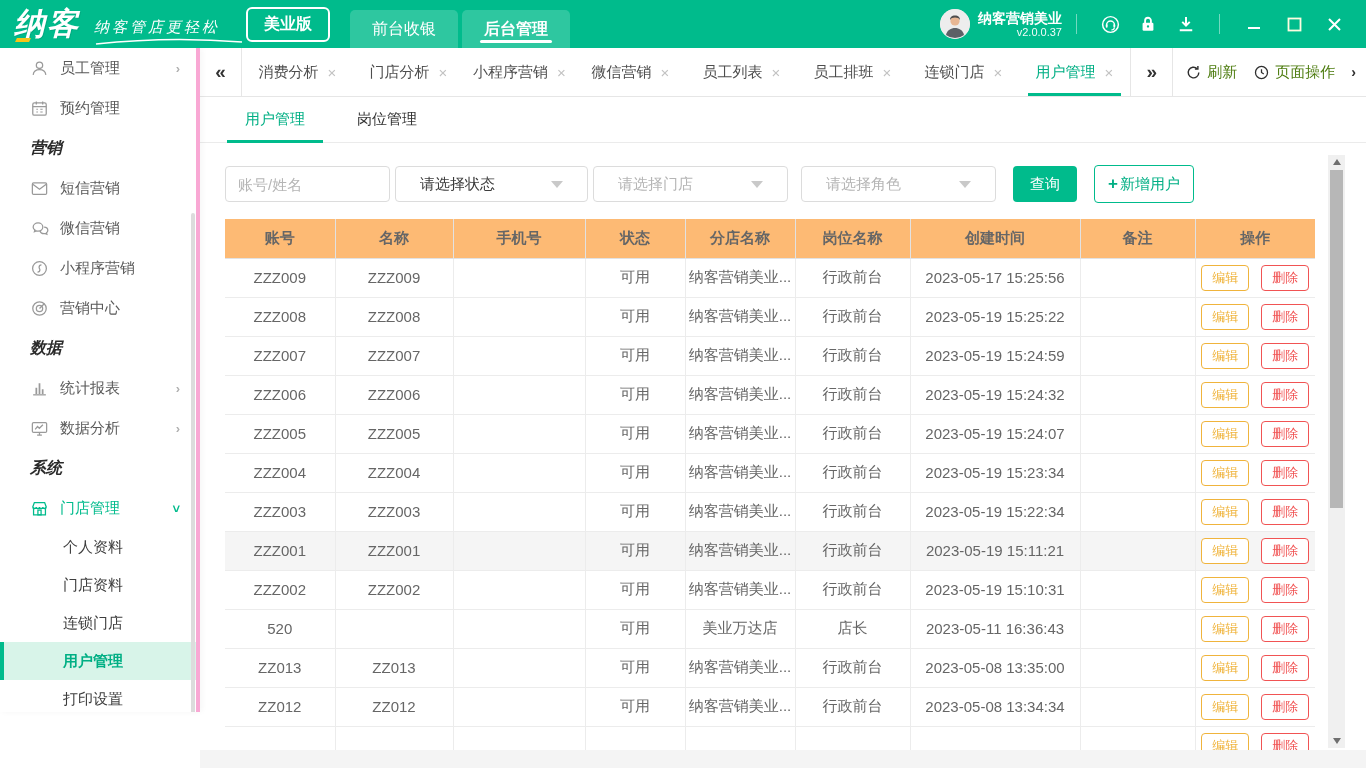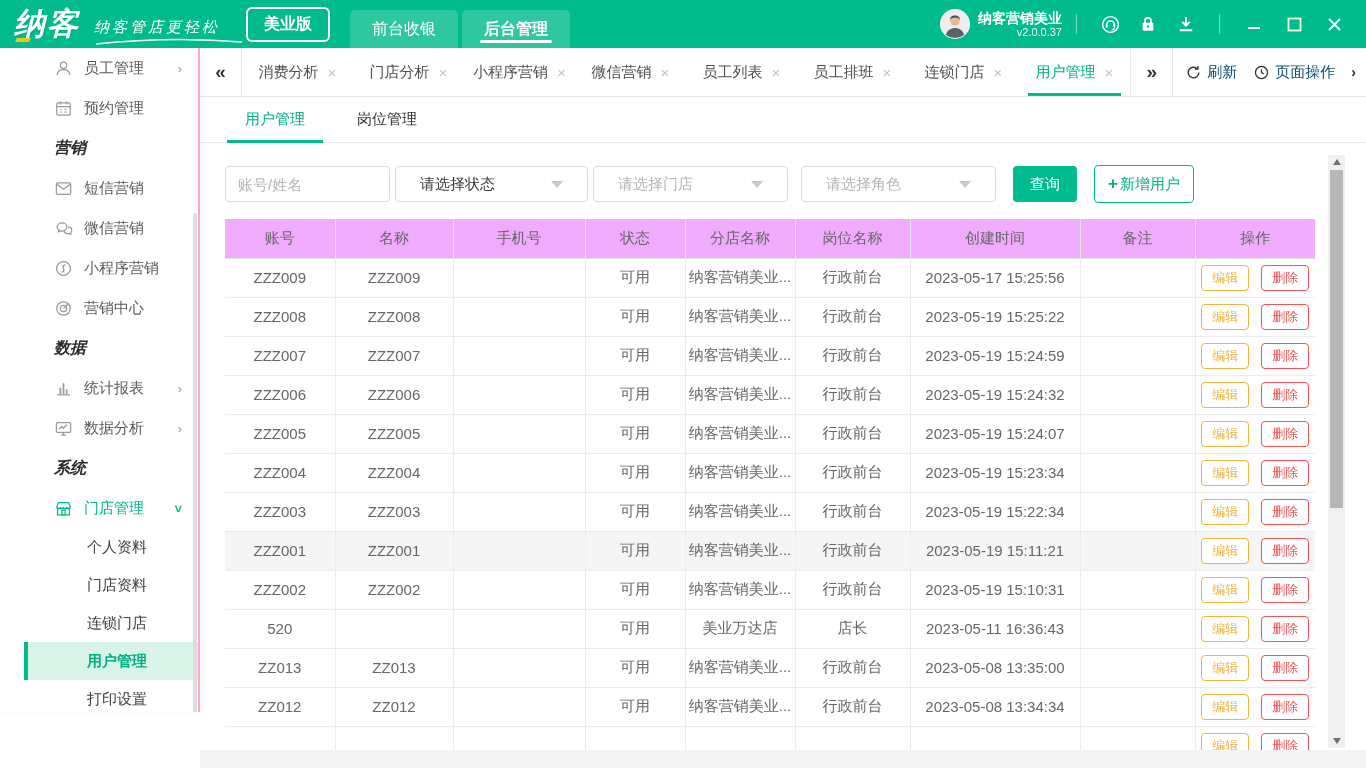--- a/index.html
+++ b/index.html
@@ -35,22 +35,22 @@
   .account-name { font-size:14px; font-weight:bold; }
   .account-version { font-size:11px; opacity:.95; }
   .v-divider { width:1px; height:20px; background:rgba(255,255,255,.45); margin:0 14px; }
   .top-icon { width:38px; height:30px; display:flex; align-items:center; justify-content:center;
     cursor:pointer; }
   .win-btn { width:40px; height:30px; display:flex; align-items:center; justify-content:center;
     cursor:pointer; }
 
   
   .sidebar { position:absolute; left:0; top:48px; width:200px; height:664px; background:#fff;
-    border-right:2px solid #f9a8d4; box-shadow:2px 0 6px rgba(0,0,0,.04); z-index:20;
-    overflow:hidden;padding-left:24px; }
+    border-right:4px solid #f9a8d4; box-shadow:2px 0 6px rgba(0,0,0,.04); z-index:20;
+    overflow:hidden; }
   .sb-item { height:40px; display:flex; align-items:center; padding-left:30px; cursor:pointer;
     color:#595959; font-size:15px; position:relative; }
   .sb-item .sb-icon { width:19px; height:19px; margin-right:11px; display:flex; align-items:center; }
   .sb-item .sb-chevron { position:absolute; right:16px; color:#b0b0b0; font-size:13px;
     font-weight:bold; }
   .sb-item.green { color:#00bb8c; }
   .sb-item.green .sb-chevron { color:#00bb8c; }
   .sb-section { height:40px; display:flex; align-items:center; padding-left:30px;
     color:#2b2b2b; font-size:16px; font-weight:bold;font-style:italic; }
   .sb-sub { height:38px; display:flex; align-items:center; padding-left:63px; cursor:pointer;
@@ -70,21 +70,21 @@
   .ts-scroll.right { border-left:1px solid #e6e6e6; }
   .ts-tabs { display:flex; flex:1; }
   .ts-tab { width:111px; display:flex; align-items:center; justify-content:center; gap:9px;
     font-size:15px; color:#4d4d4d; cursor:pointer; position:relative; }
   .ts-tab .ts-close { color:#c2c2c2; font-size:15px; line-height:1; }
   .ts-tab.active { color:#00af84; }
   .ts-tab.active::after { content:""; position:absolute; left:9px; right:9px; bottom:0;
     height:3px; background:#00bb8c; }
   .ts-tools { display:flex; align-items:center; border-left:1px solid #e6e6e6;
     padding:0 10px 0 12px; gap:16px; }
-  .ts-tool { display:flex; align-items:center; gap:5px; font-size:15px; color:#0c4a6e;
+  .ts-tool { display:flex; align-items:center; gap:5px; font-size:15px; color:#4d7c0f;
     cursor:pointer; }
   .ts-caret { color:#2f2f2f; font-size:14px; font-weight:bold; cursor:pointer; }
 
   
   .main { position:absolute; left:200px; top:97px; width:1166px; height:671px;
     background:#f4f4f4; }
   .card { position:absolute; left:0; top:0; width:1166px; height:653px; background:#fff;
     overflow:hidden; }
 
   .content-tabs { height:46px; display:flex; align-items:center; padding-left:45px;
@@ -110,21 +110,21 @@
   .btn-search { width:64px; height:36px; background:#00bb8c; color:#fff; border:none;
     border-radius:4px; font-size:15px; cursor:pointer; margin-left:17px;
     font-family:"Liberation Sans","DejaVu Sans",sans-serif; }
   .btn-add { height:38px; padding:0 13px; background:#fff; border:1px solid #00bb8c;
     border-radius:4px; color:#00af84; font-size:15px; cursor:pointer; margin-left:17px;
     display:flex; align-items:center; gap:2px;
     font-family:"Liberation Sans","DejaVu Sans",sans-serif; }
   .btn-add .plus { font-size:17px; font-weight:bold; }
 
   .utable { border-collapse:collapse; table-layout:fixed; width:1090px; margin-left:25px; }
-  .utable th { height:39px; background:#f0abfc; color:#666; font-size:15px; font-weight:normal;
+  .utable th { height:39px; background:#fdba74; color:#666; font-size:15px; font-weight:bold;
     border-right:1px solid #e2e2e2; border-bottom:1px solid #e2e2e2; }
   .utable th:last-child { border-right:none; }
   .utable td { height:39px; text-align:center; color:#666; font-size:15px;
     border-right:1px solid #ececec; border-bottom:1px solid #ececec;
     overflow:hidden; white-space:nowrap; text-overflow:ellipsis; }
   .utable td:last-child { border-right:none; }
   .utable tr.hl td { background:#f5f5f5; }
   .mini-btn { display:inline-block; padding:3px 10px; border-radius:4px; font-size:13px;
     background:#fff; cursor:pointer; }
   .mini-btn.edit { border:1px solid #f0b43c; color:#f0b43c; margin-right:12px; }

